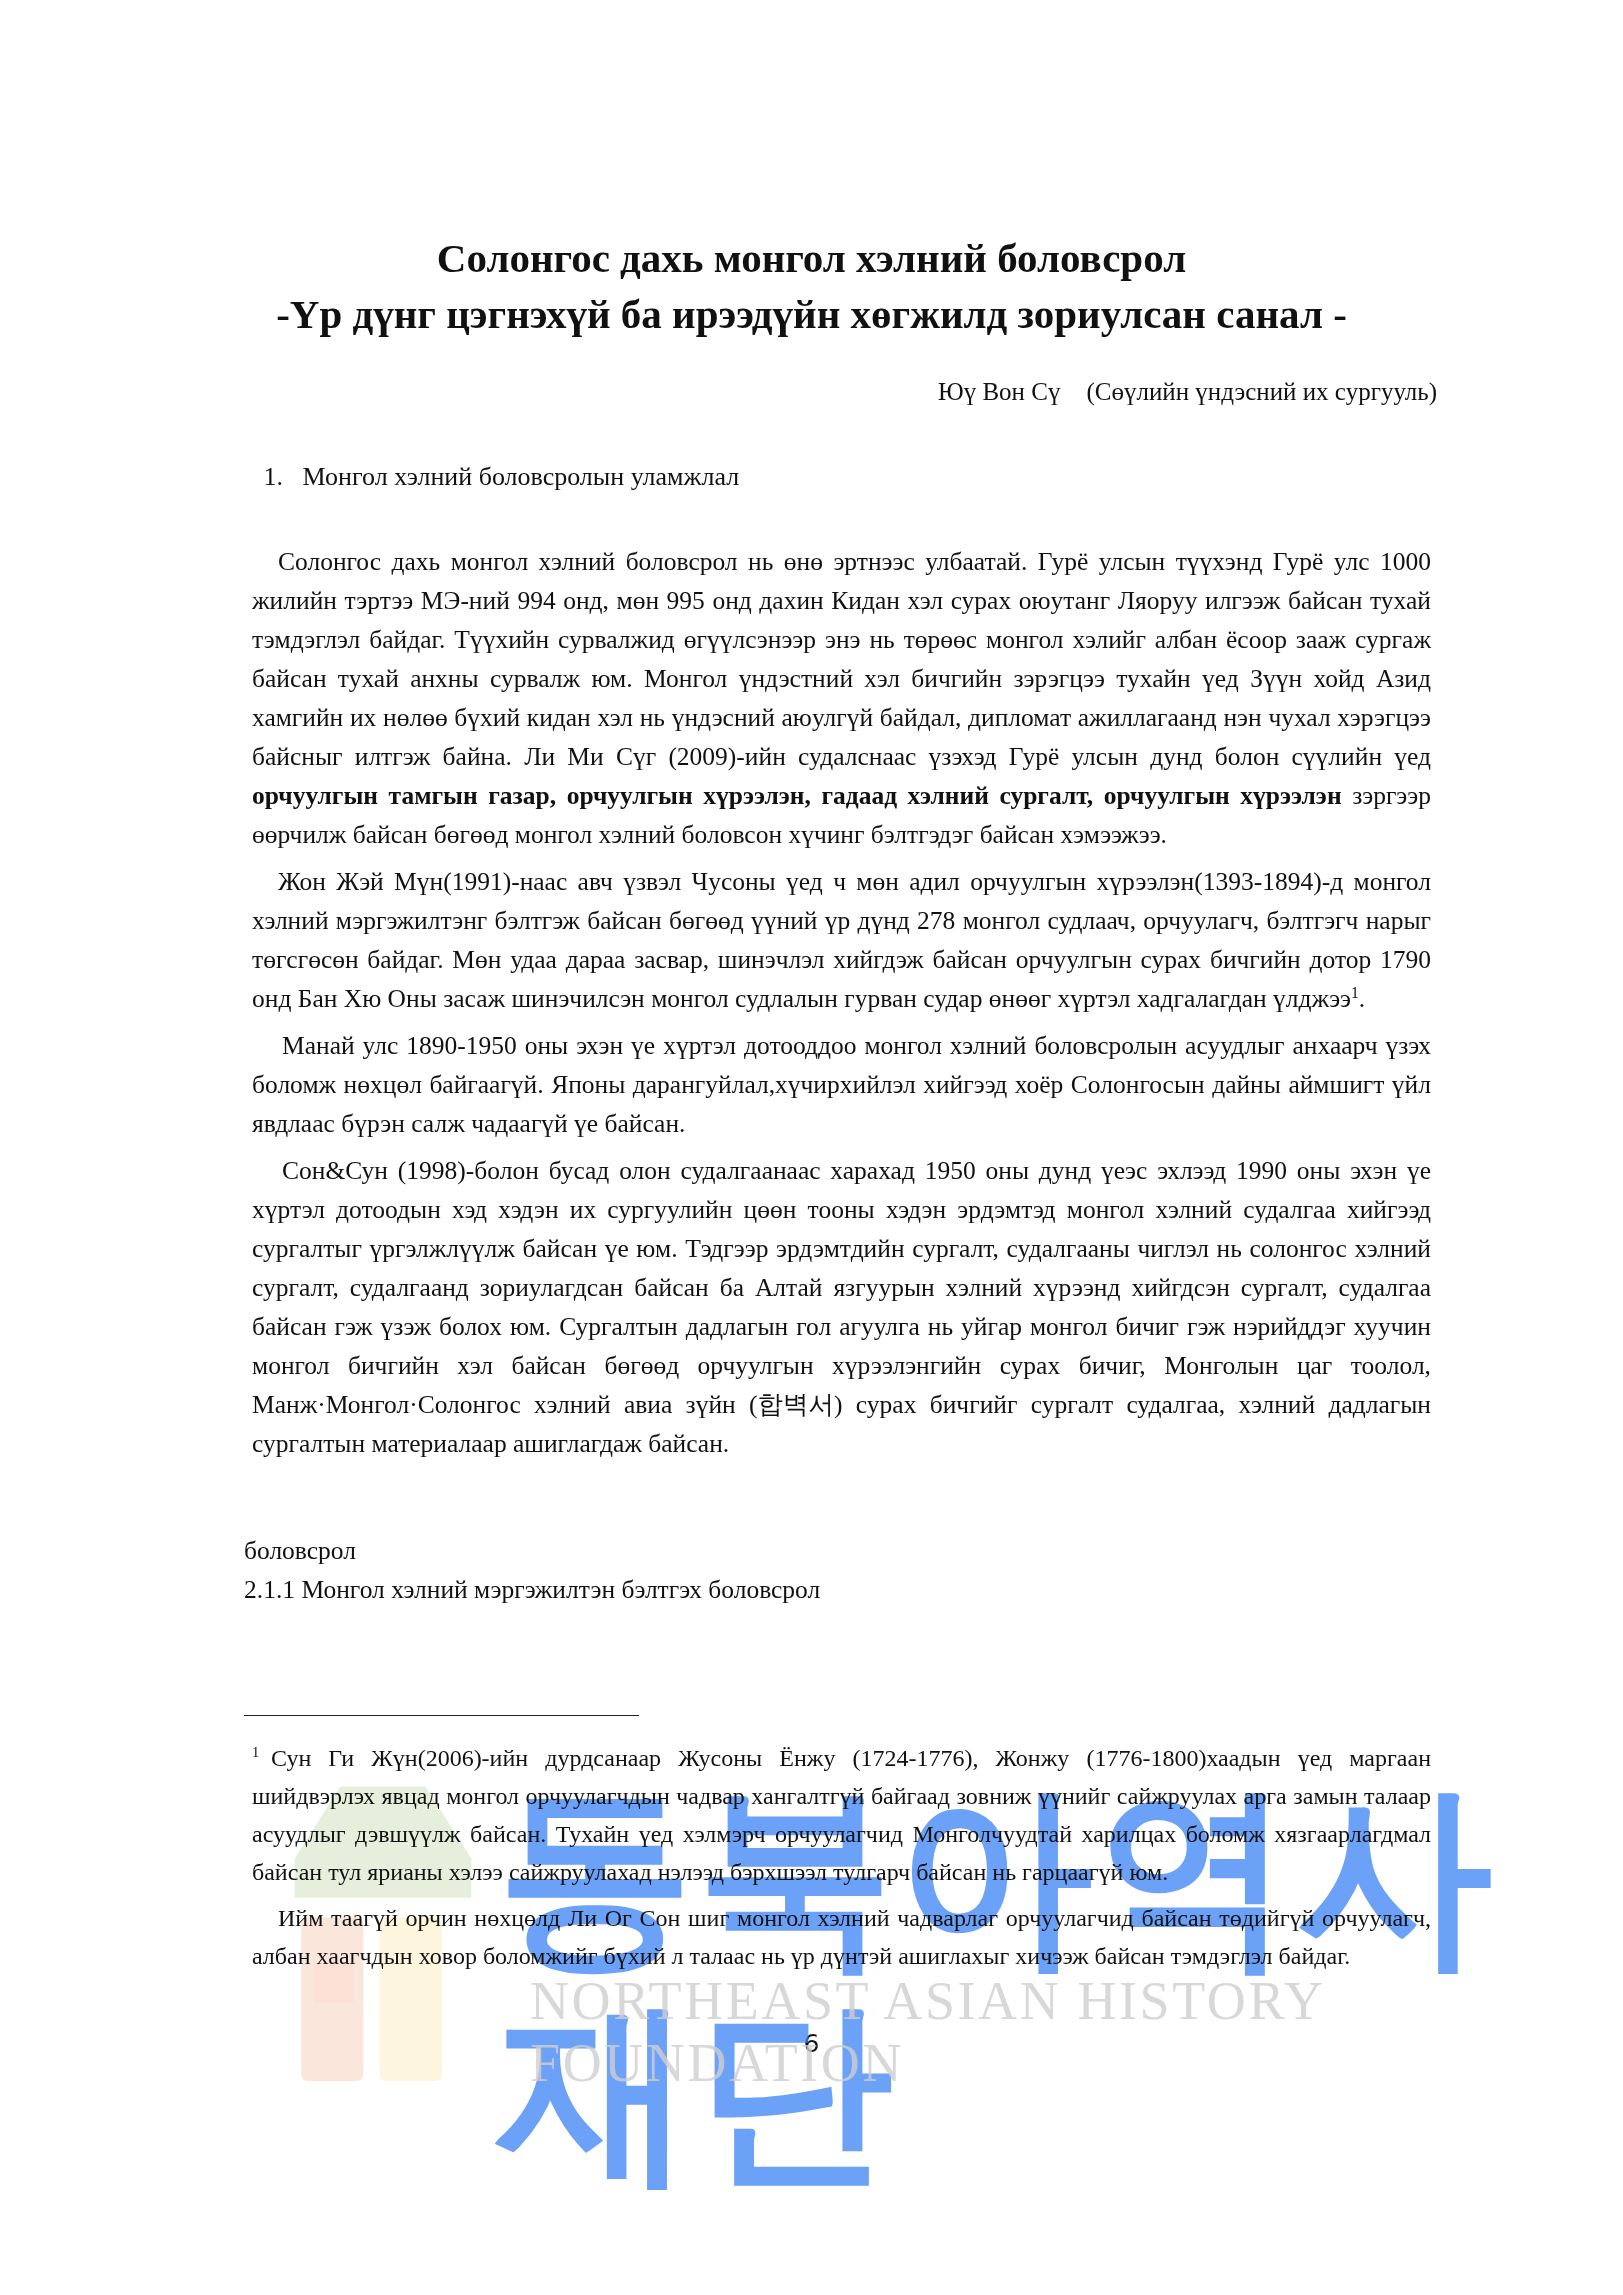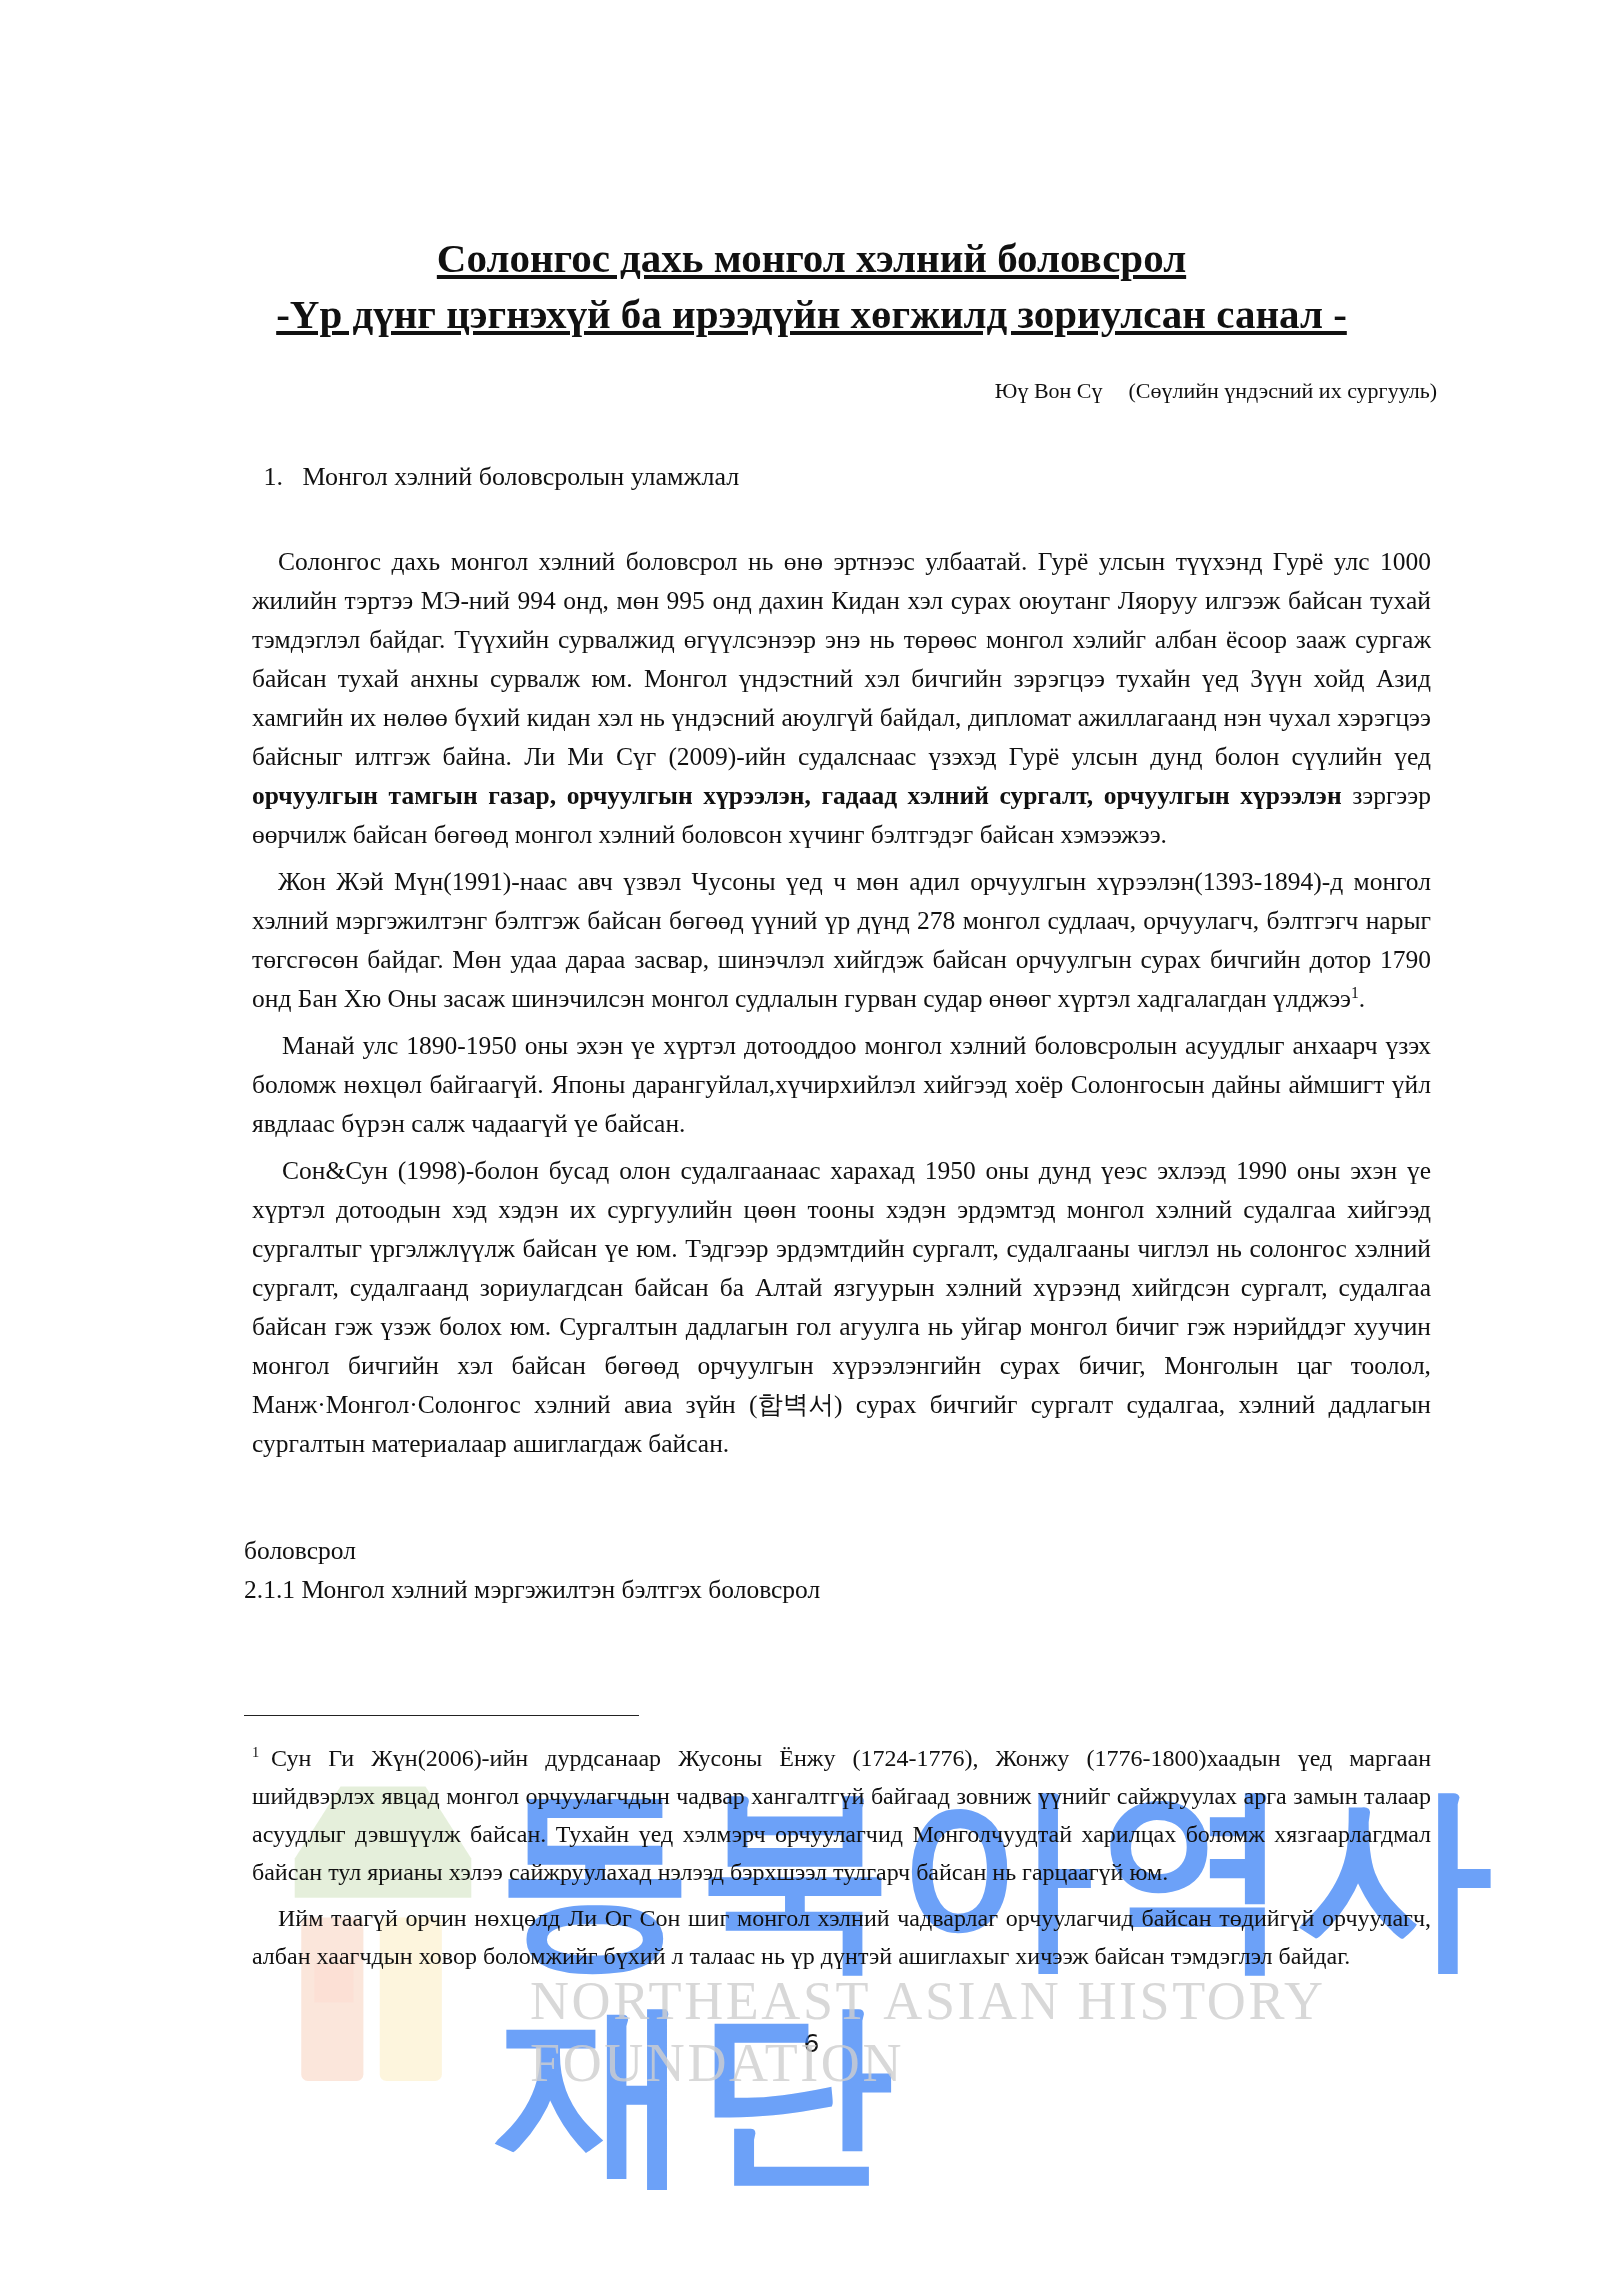--- a/index.html
+++ b/index.html
@@ -1,21 +1,21 @@
 <!DOCTYPE html>
 <html style="font-size:10.5px"><head>
 <meta charset="utf-8">
 <style>
   html, body { margin: 0; padding: 0; background: #ffffff; }
   body { width: 1623px; height: 2295px; position: relative; overflow: hidden;
          font-family: "Liberation Serif", "DejaVu Serif", serif; color: #111; }
   .page { position: absolute; left: 0; top: 0; width: 1623px; height: 2295px; }
   .title { position: absolute; left: 0; width: 1623px; text-align: center;
-           font-weight: bold; font-size: 41px; line-height: 56px; top: 230px; text-decoration: underline; }
-  .author { position: absolute; right: 186px; top: 378px; font-size: 22px; }
+           font-weight: bold; font-size: 41px; line-height: 56px; top: 230px; }
+  .author { position: absolute; right: 186px; top: 378px; font-size: 25px; }
   .author .gap { display: inline-block; width: 26px; }
   .body { position: absolute; left: 244px; width: 1195px; font-size: 25.5px;
           line-height: 39px; text-align: justify; }
   .sec1 { position: absolute; left: 244px; top: 462px; font-size: 26px; }
   .sec1 .num { display: inline-block; width: 39px; margin-left: 19.6px; }
   p { margin: 8px; }
   .indent { text-indent: 26px; }
   .indent2 { text-indent: 30px; }
   sup { font-size: 15.7px; line-height: 0; vertical-align: super; }
   .sec2 { position: absolute; left: 244px; width: 1195px; top: 1531px; font-size: 25.5px;

